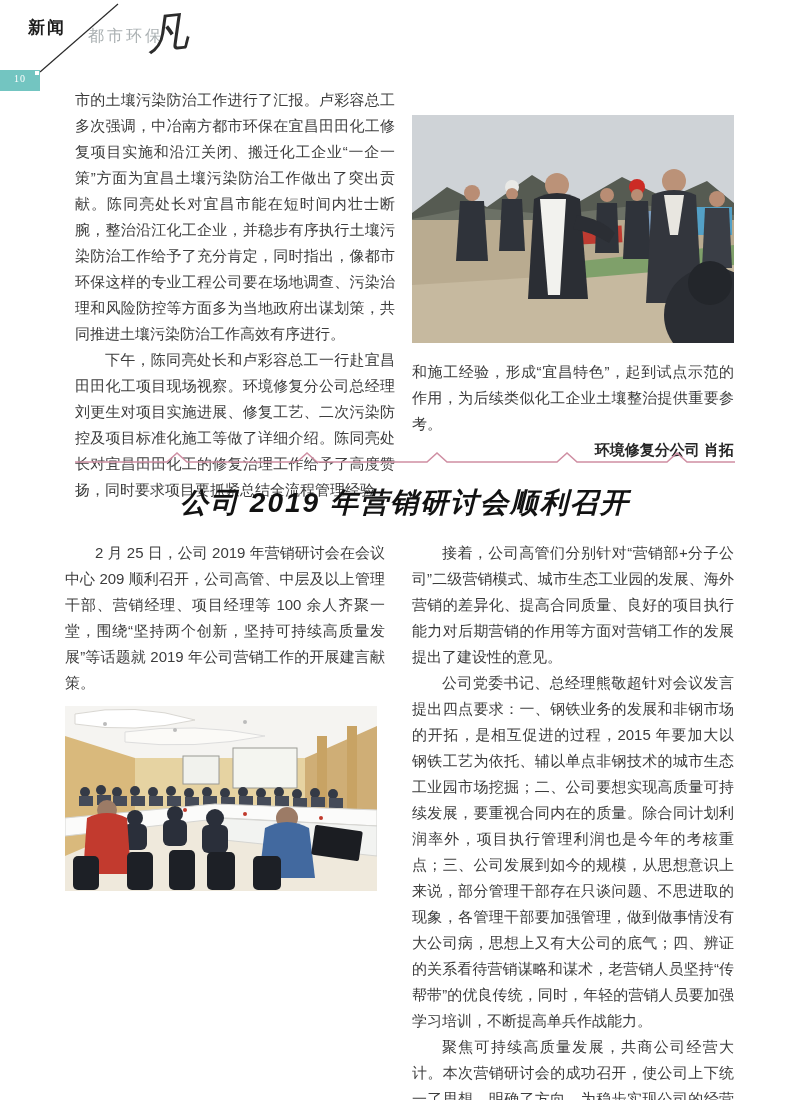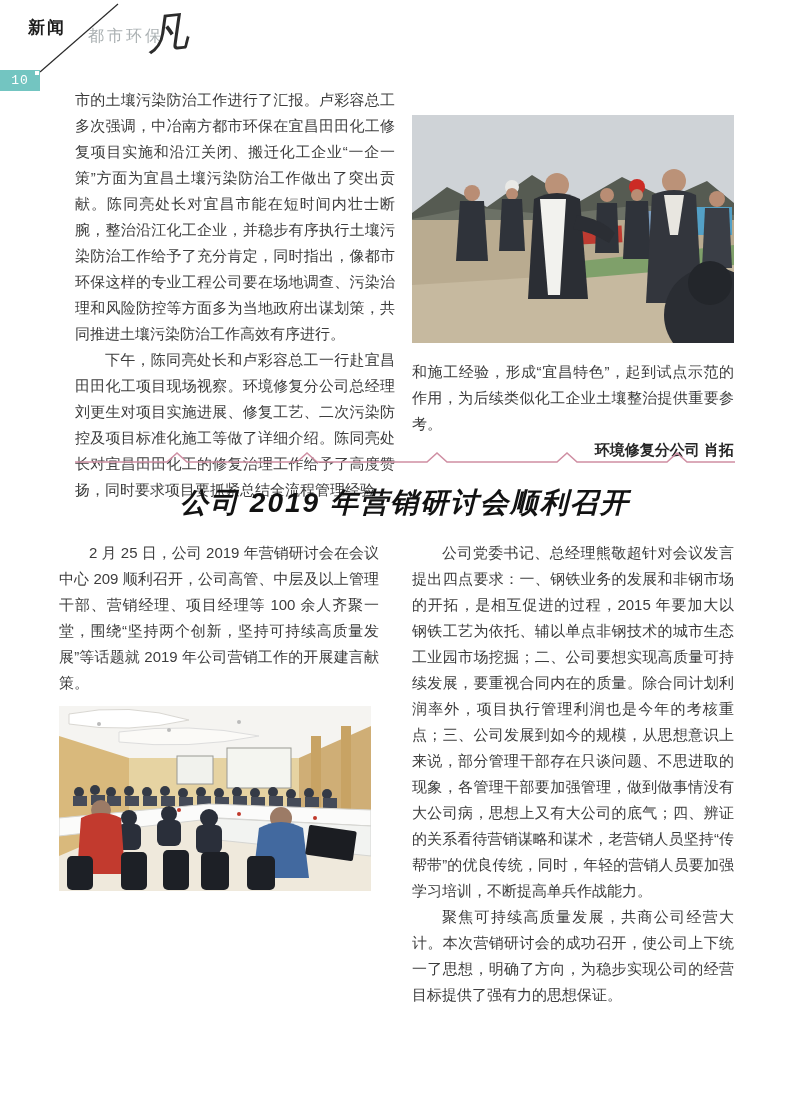--- a/index.html
+++ b/index.html
@@ -7,21 +7,21 @@
     position:relative;width:800px;height:1100px;background:#ffffff;overflow:hidden;
     font-family:"Liberation Sans","DejaVu Sans",sans-serif;
   }
   
   .section-tag{position:absolute;left:28px;top:16px;font-size:17px;font-weight:bold;color:#1c1c1c;letter-spacing:2px;}
   .diag-line{position:absolute;left:30px;top:2px;}
   .brand{position:absolute;left:88px;top:26px;font-size:16px;color:#aab0b2;letter-spacing:3px;}
   .brand-glyph{position:absolute;left:146px;top:6px;font-size:42px;color:#2c2c2c;font-family:"Liberation Serif","DejaVu Serif",serif;font-style:italic;transform:rotate(-6deg);}
   .page-badge{position:absolute;left:0;top:70px;width:40px;height:21px;background:#73c5c1;}
   .page-badge .sq{position:absolute;right:1px;top:1px;width:4px;height:4px;background:#ffffff;}
-  .page-badge .num{position:absolute;width:100%;text-align:center;top:3px;font-size:13px;color:#ffffff;font-family:Liberation Mono, monospace;letter-spacing:1px;}
+  .page-badge .num{position:absolute;width:100%;text-align:center;top:3px;font-size:10px;color:#ffffff;font-family:Liberation Serif, serif;letter-spacing:1px;}
   
   .col{position:absolute;width:320px;font-size:15px;line-height:26px;color:#3c3c3c;text-align:justify;}
   .col p{margin:0;}
   .indent{text-indent:2em;}
   .byline{font-weight:bold;text-align:right;color:#262626;margin-top:8px;font-size:15px;}
   .photo{display:block;}
   
   .headline{position:absolute;left:75px;top:484px;width:660px;text-align:center;
     font-size:28px;font-weight:bold;color:#121212;letter-spacing:2px;font-style:italic;}
   .divider{position:absolute;left:75px;top:450px;}
@@ -96,21 +96,21 @@
     <p style="margin-top:16px;">和施工经验，形成“宜昌特色”，起到试点示范的作用，为后续类似化工企业土壤整治提供重要参考。</p>
     <p class="byline">环境修复分公司 肖拓</p>
   </div>
 
   <svg class="divider" width="660" height="16" viewBox="0 0 660 16">
     <path d="M0,12 H92 L102,3 L112,12 H222 L232,3 L242,12 H352 L362,3 L372,12 H482 L492,3 L502,12 H592 L602,3 L612,12 H660" fill="none" stroke="#cf8fa3" stroke-width="1.6"></path>
   </svg>
 
   <div class="headline">公司 2019 年营销研讨会顺利召开</div>
 
-  <div class="col" style="left:59px;top:540px;">
+  <div class="col" style="left:65px;top:540px;">
     <p class="indent">2 月 25 日，公司 2019 年营销研讨会在会议中心 209 顺利召开，公司高管、中层及以上管理干部、营销经理、项目经理等 100 余人齐聚一堂，围绕“坚持两个创新，坚持可持续高质量发展”等话题就 2019 年公司营销工作的开展建言献策。</p>
 
     <svg class="photo" style="margin-top:10px;" width="312" height="185" viewBox="0 0 312 185">
       <rect width="312" height="185" fill="#efe9dc"></rect>
 
       <rect width="312" height="52" fill="#f5f4f1"></rect>
       <path d="M10,8 q60,-12 120,6 q-60,14 -120,4 Z" fill="#ffffff" stroke="#d9d7d2"></path>
       <path d="M60,26 q70,-10 140,4 q-70,14 -140,6 Z" fill="#fbfaf7" stroke="#ddd"></path>
       <circle cx="40" cy="18" r="2" fill="#bbb"></circle>
         <circle cx="110" cy="24" r="2" fill="#bbb"></circle>
@@ -189,18 +189,19 @@
         <rect x="8" y="150" width="26" height="34" rx="5"></rect>
         <rect x="62" y="146" width="26" height="38" rx="5"></rect>
         <rect x="104" y="144" width="26" height="40" rx="5"></rect>
         <rect x="142" y="146" width="28" height="38" rx="5"></rect>
         <rect x="188" y="150" width="28" height="34" rx="5"></rect>
       </g>
     </svg>
   </div>
 
   <div class="col" style="left:412px;top:540px;width:322px;">
+    <p class="indent">接着，公司高管们分别针对“营销部+分子公司”二级营销模式、城市生态工业园的发展、海外营销的差异化、提高合同质量、良好的项目执行能力对后期营销的作用等方面对营销工作的发展提出了建设性的意见。</p>
     <p class="indent">公司党委书记、总经理熊敬超针对会议发言提出四点要求：一、钢铁业务的发展和非钢市场的开拓，是相互促进的过程，2015 年要加大以钢铁工艺为依托、辅以单点非钢技术的城市生态工业园市场挖掘；二、公司要想实现高质量可持续发展，要重视合同内在的质量。除合同计划利润率外，项目执行管理利润也是今年的考核重点；三、公司发展到如今的规模，从思想意识上来说，部分管理干部存在只谈问题、不思进取的现象，各管理干部要加强管理，做到做事情没有大公司病，思想上又有大公司的底气；四、辨证的关系看待营销谋略和谋术，老营销人员坚持“传帮带”的优良传统，同时，年轻的营销人员要加强学习培训，不断提高单兵作战能力。</p>
     <p class="indent">聚焦可持续高质量发展，共商公司经营大计。本次营销研讨会的成功召开，使公司上下统一了思想，明确了方向，为稳步实现公司的经营目标提供了强有力的思想保证。</p>
 
   </div>
 
 </div>
 
 </body></html>

